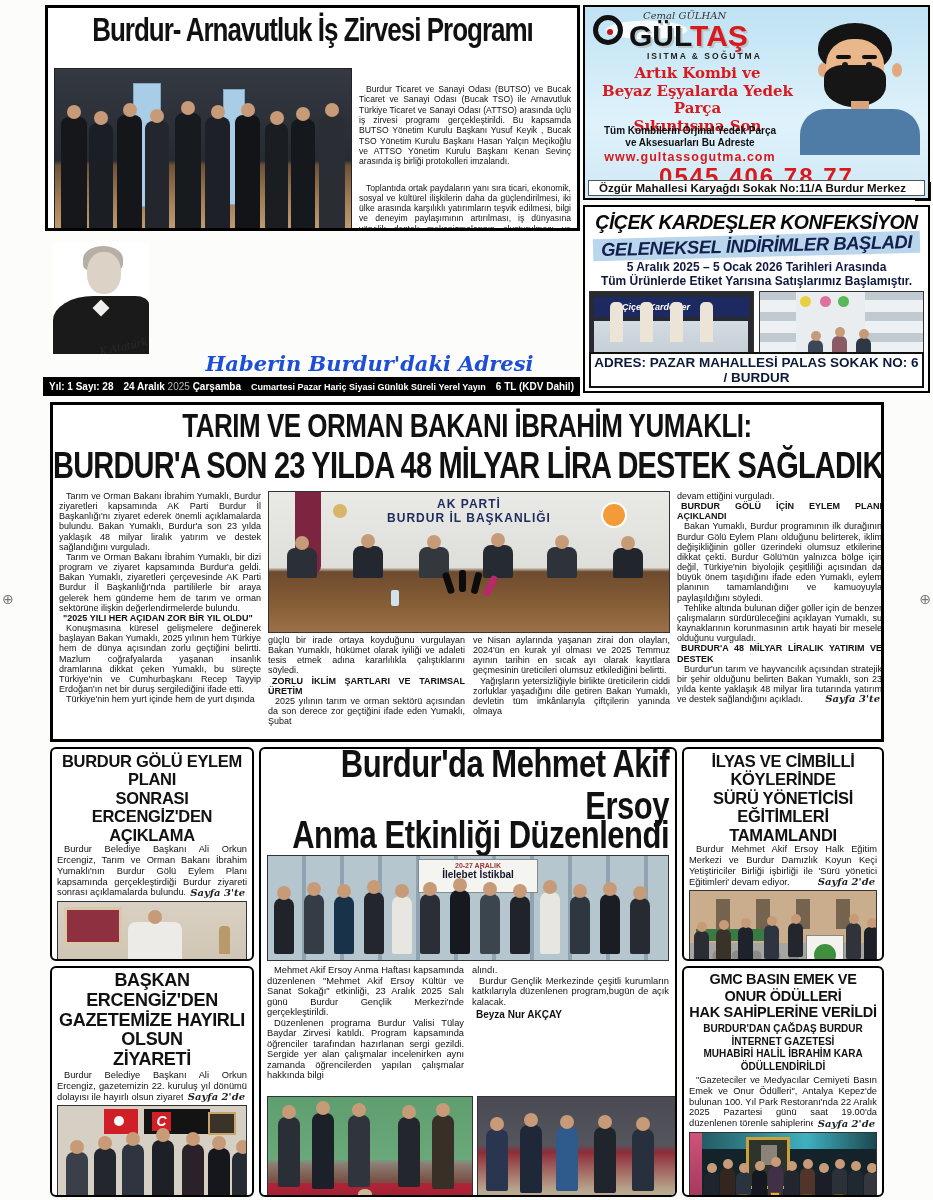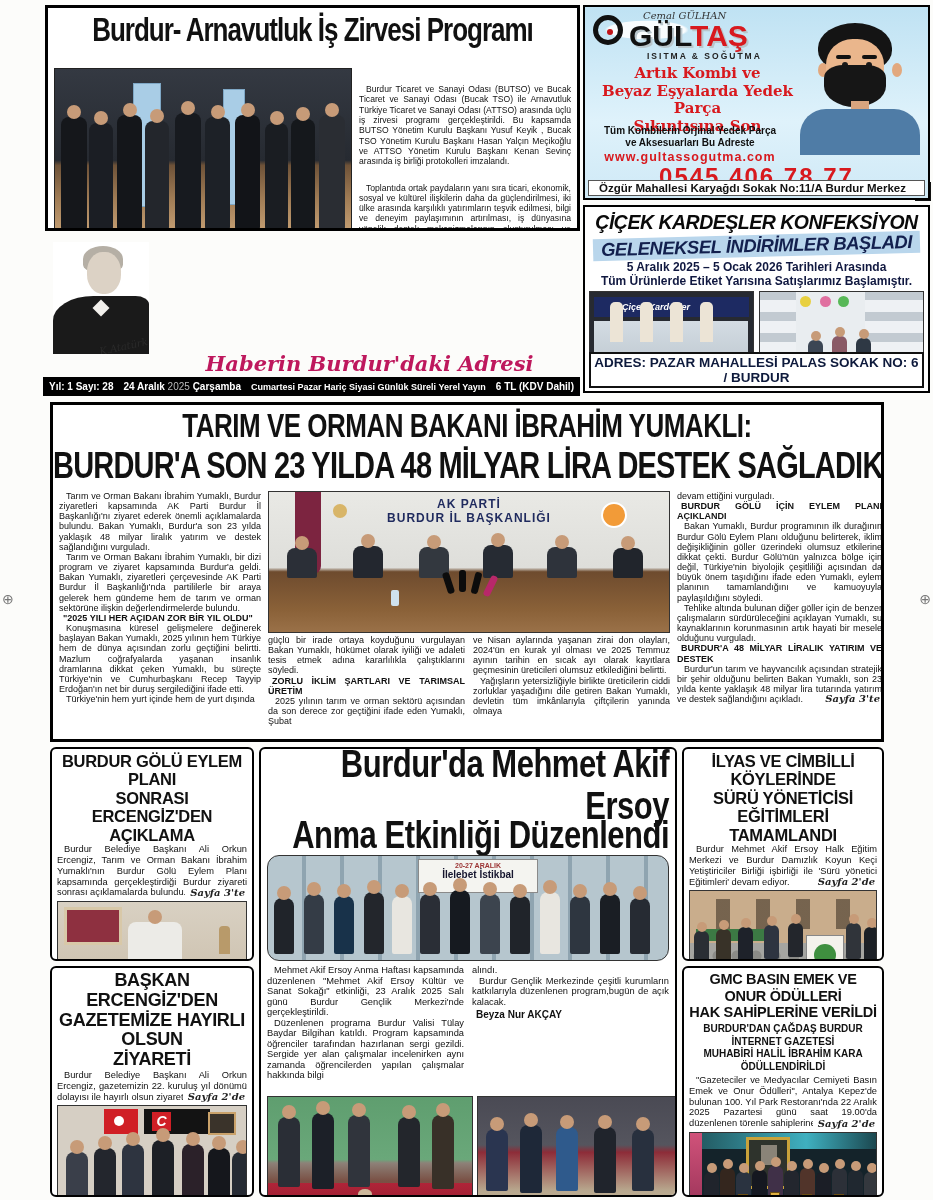--- a/index.html
+++ b/index.html
@@ -35,21 +35,21 @@
   .ataturk{position:absolute;left:8px;top:4px;width:96px;height:112px;background:#fff;overflow:hidden;}
   .at-hair{position:absolute;left:30px;top:4px;width:40px;height:26px;background:#b5afa5;border-radius:50% 50% 30% 30%;}
   .at-face{position:absolute;left:34px;top:10px;width:34px;height:42px;background:#dcd2c5;border-radius:46%;}
   .at-suit{position:absolute;left:0;bottom:0;width:96px;height:58px;background:#1a1a1a;border-radius:42% 14% 0 0;}
   .at-collar{position:absolute;left:42px;bottom:40px;width:12px;height:12px;background:#f2f0ec;transform:rotate(45deg);}
   .at-sig{position:absolute;right:1px;bottom:2px;font-family:"DejaVu Serif",serif;font-style:italic;font-size:10px;color:#2a2a2a;transform:rotate(-12deg);}
   .redbox{position:absolute;left:114px;top:0;width:421px;height:112px;background:#e31e24;color:#fff;text-align:center;}
   .redbox .ttl{font-size:88px;font-weight:bold;letter-spacing:1px;line-height:0.92;margin-top:2px;}
   .redbox .sub{font-size:29px;font-weight:bold;letter-spacing:2px;line-height:1.0;}
   .slogan{position:absolute;left:114px;top:113px;width:421px;text-align:center;
-     font-family:"DejaVu Serif",serif;font-style:italic;font-weight:bold;font-size:21px;color:#be185d;}
+     font-family:"DejaVu Serif",serif;font-style:italic;font-weight:bold;font-size:21px;color:#1d4ed8;}
   .infobar{position:absolute;top:377px;left:43px;width:537px;height:19px;background:#000;color:#fff;
      display:flex;align-items:center;justify-content:space-between;padding:0 6px;box-sizing:border-box;font-size:10px;font-weight:bold;white-space:nowrap;}
   .infobar .yr{color:#bbb;font-weight:normal;}
   .infobar .pub{font-size:9px;}
   
   .gultas{position:absolute;top:5px;left:583px;width:347px;height:195px;border:2px solid #000;box-sizing:border-box;
      background:
        radial-gradient(ellipse 70px 16px at 18% 12%, rgba(255,255,255,.9) 55%, transparent 60%),
        radial-gradient(ellipse 90px 20px at 80% 70%, rgba(255,255,255,.8) 55%, transparent 60%),
        linear-gradient(180deg,#bfe2f3 0%,#dff2fb 60%,#cfe9f6 100%);overflow:hidden;}
@@ -137,21 +137,21 @@
   
   .ph-visit{height:138px;background:#d6cfc4;}
   .v-floor{position:absolute;left:0;right:0;bottom:0;height:48px;
       background:repeating-linear-gradient(90deg,#c6c6c4 0 24px,#b2b2b0 24px 25px),repeating-linear-gradient(0deg,#c6c6c4 0 15px,#a9a9a7 15px 16px);}
   .v-flag{position:absolute;left:46px;top:3px;width:34px;height:25px;background:#d01f26;}
   .v-flag::after{content:"";position:absolute;left:10px;top:7px;width:10px;height:10px;border-radius:50%;background:#fff;}
   .v-banner{position:absolute;left:86px;top:3px;width:66px;height:25px;background:#131313;}
   .v-c{position:absolute;left:8px;top:3px;width:19px;height:19px;background:#d01f26;color:#fff;font-weight:bold;font-size:14px;text-align:center;line-height:19px;}
   .v-frame{position:absolute;right:10px;top:6px;width:24px;height:19px;background:#3a332a;border:2px solid #caa26a;}
   
-  .ph-akif{height:104px;background:repeating-linear-gradient(90deg,#b6c6ce 0 34px,#8fa4b0 34px 38px);border-radius:12px;}
+  .ph-akif{height:104px;background:repeating-linear-gradient(90deg,#b6c6ce 0 34px,#8fa4b0 34px 38px);}
   .a-sign{position:absolute;left:150px;top:3px;width:118px;height:32px;background:#f4f4f0;border:1px solid #8a8a8a;text-align:center;}
   .a-sign .d1{font-size:7px;font-weight:bold;color:#9c3434;margin-top:2px;}
   .a-sign .d2{font-size:10px;font-weight:bold;color:#15152e;}
   .akif-photos{display:flex;gap:4px;margin-top:3px;}
   .ph-akif2{width:204px;height:120px;border:1px solid #333;position:relative;overflow:hidden;flex:none;
      background:linear-gradient(180deg,#5f9e6f 0%,#6aa87a 52%,#8d8178 55%,#7a5044 70%,#8a5a4c 100%);}
   .ph-akif3{width:202px;height:120px;border:1px solid #333;position:relative;overflow:hidden;flex:none;
      background:linear-gradient(180deg,#4a4a54 0%,#55555e 40%,#8d2c38 46%,#b8a88e 78%,#c8b89a 100%);}
   .a-cloth{position:absolute;left:0;right:0;bottom:0;height:34px;background:linear-gradient(180deg,#b02438,#8e1c2c);}
   .a-pot{position:absolute;width:14px;height:10px;background:#cdb89a;border-radius:50% 50% 40% 40%;}
@@ -420,21 +420,21 @@
           <i class="fg" style="left:212px;height:60px;width:20px;background:#3c444e;"></i>
           <i class="fg" style="left:242px;height:58px;width:20px;background:#20242a;"></i>
           <i class="fg" style="left:272px;height:62px;width:20px;background:#e8e6e0;"></i>
           <i class="fg" style="left:302px;height:58px;width:20px;background:#2e3640;"></i>
           <i class="fg" style="left:332px;height:60px;width:20px;background:#1a1e24;"></i>
           <i class="fg" style="left:362px;height:56px;width:20px;background:#262b33;"></i>
         </div>
         <div class="midcols bodytxt" style="height:128px;margin-top:4px;">
           <div>
             <p style="font-size:9.3px;">Mehmet Akif Ersoy Anma Haftası kapsamında düzenlenen "Mehmet Akif Ersoy Kültür ve Sanat Sokağı" etkinliği, 23 Aralık 2025 Salı günü Burdur Gençlik Merkezi'nde gerçekleştirildi.</p>
-            <p style="font-size:9.3px;">Düzenlenen programa Burdur Valisi Tülay Baydar Bilgihan katıldı. Program kapsamında öğrenciler tarafından hazırlanan sergi gezildi. Sergide yer alan çalışmalar incelenirken aynı zamanda öğrencilerden yapılan çalışmalar hakkında bilgi</p>
+            <p style="font-size:9.3px;">Düzenlenen programa Burdur Valisi Tülay Baydar Zirvesi katıldı. Program kapsamında öğrenciler tarafından hazırlanan sergi gezildi. Sergide yer alan çalışmalar incelenirken aynı zamanda öğrencilerden yapılan çalışmalar hakkında bilgi</p>
           </div>
           <div>
             <p class="noind" style="font-size:9.3px;">alındı.</p>
             <p style="font-size:9.3px;">Burdur Gençlik Merkezinde çeşitli kurumların katkılarıyla düzenlenen program,bugün de açık kalacak.</p>
             <div class="byline">Beyza Nur AKÇAY</div>
           </div>
         </div>
         <div class="akif-photos">
           <div class="ph-akif2">
             <i class="a-cloth"></i>

